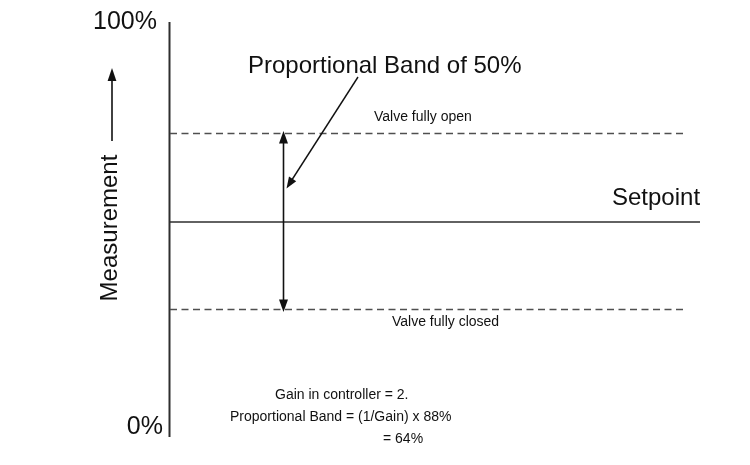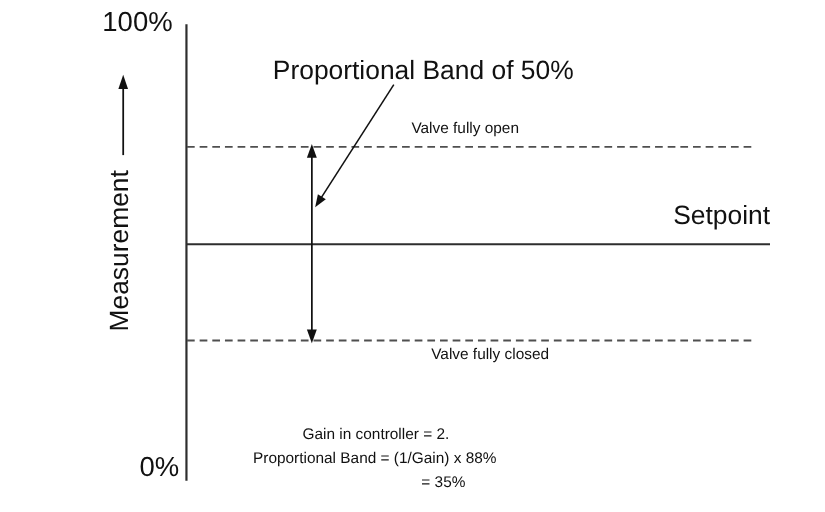--- a/index.html
+++ b/index.html
@@ -127,15 +127,15 @@
   <div id="measurement-label" class="lbl lbl-big">Measurement</div>
 
   <div id="band-title" class="lbl lbl-big">Proportional Band of 50%</div>
 
   <div id="valve-open-label" class="lbl lbl-small">Valve fully open</div>
   <div id="setpoint-label" class="lbl lbl-big">Setpoint</div>
   <div id="valve-closed-label" class="lbl lbl-small">Valve fully closed</div>
 
   <div id="calc-line1" class="lbl lbl-small">Gain in controller = 2.</div>
   <div id="calc-line2" class="lbl lbl-small">Proportional Band = (1/Gain) x 88%</div>
-  <div id="calc-line3" class="lbl lbl-small">= 35%</div>
+  <div id="calc-line3" class="lbl lbl-small">= 64%</div>
 
 </div>
 
 </body></html>

